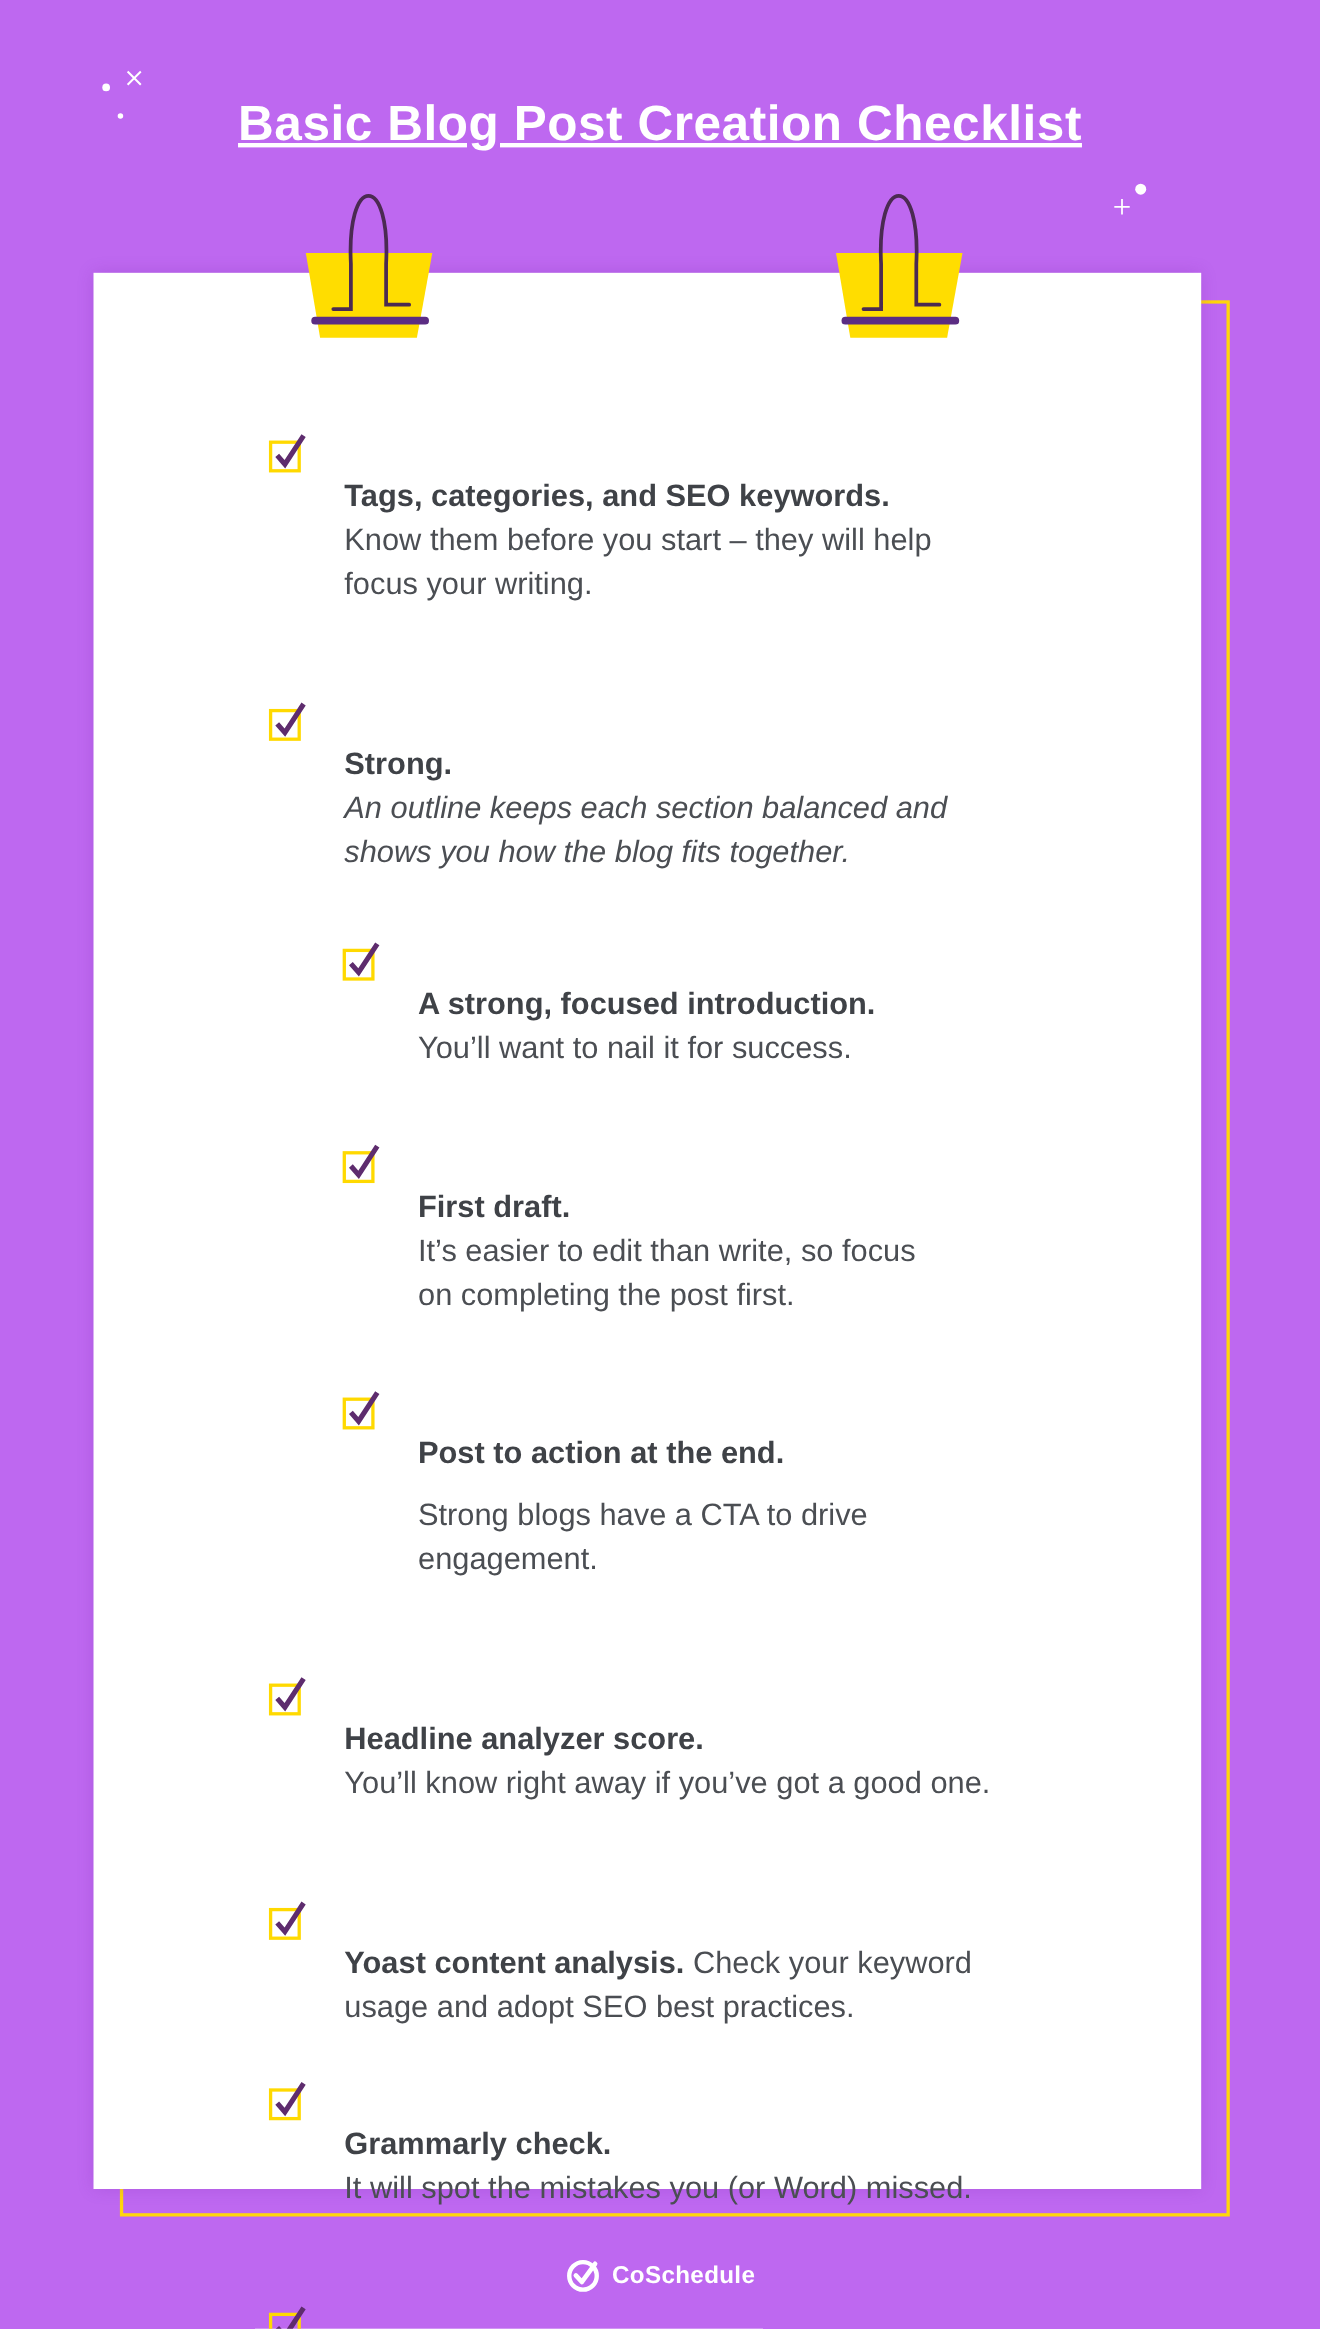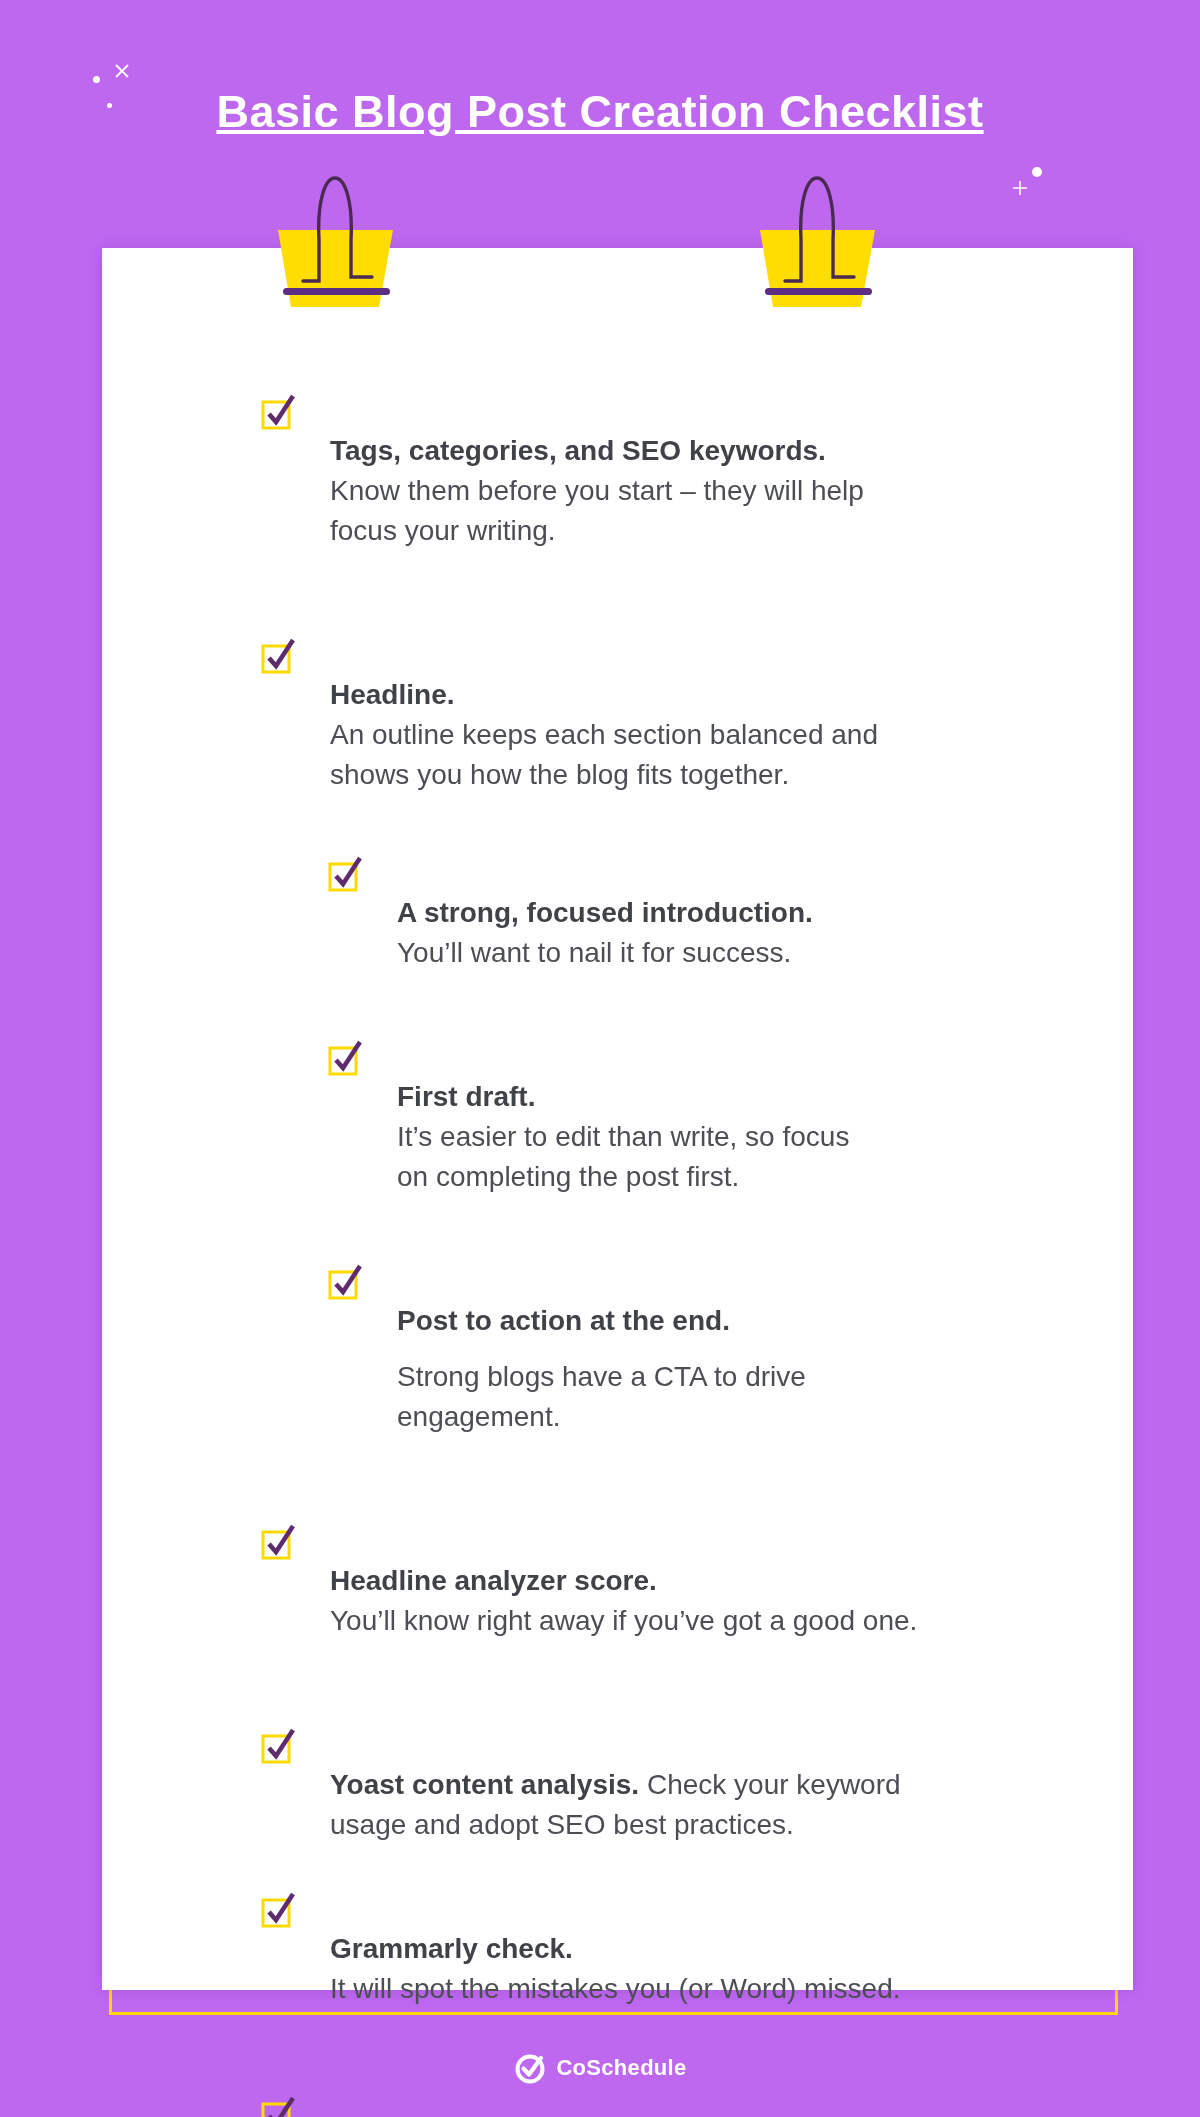--- a/index.html
+++ b/index.html
@@ -15,22 +15,22 @@
     letter-spacing:.5px;z-index:4;text-decoration:underline;
   }
   .dot{position:absolute;background:#ffffff;border-radius:50%;z-index:4;}
   .deco-svg{position:absolute;z-index:4;}
   
   .frame{
     position:absolute;left:109px;top:273px;width:1009px;height:1742px;
     border:3px solid #ffd60a;box-sizing:border-box;z-index:1;
   }
   .card{
-    position:absolute;left:102px;top:248px;width:1007px;height:1742px;
-    background:#ffffff;z-index:2;box-shadow:0 0 14px rgba(120,40,170,.25);padding-left:24px;
+    position:absolute;left:85px;top:248px;width:1007px;height:1742px;
+    background:#ffffff;z-index:2;box-shadow:0 0 14px rgba(120,40,170,.25);
   }
   .clip{position:absolute;top:173px;z-index:3;}
   .clip.left{left:265px;}
   .clip.right{left:747px;}
   
   .content{position:absolute;left:0;top:0;width:100%;box-sizing:border-box;
     padding:143px 50px 0 158px;}
   .item{display:flex;align-items:flex-start;margin-bottom:44px;}
   .sub-list{margin-top:18px;margin-left:67px;}
   .sub-list .item{margin-bottom:24px;}
@@ -77,21 +77,21 @@
     </div>
   </div>
         </div>
         <div style="margin-bottom: 44px;">
           <div class="item has-sub" style="margin-bottom: 0px;">
     <svg class="cb" width="40" height="40" viewBox="0 0 40 40">
       <rect x="3" y="11" width="26" height="26" fill="none" stroke="#ffd900" stroke-width="3"></rect>
       <path d="M9,23 L16,31 L33,5" fill="none" stroke="#5e2c6e" stroke-width="4.6"></path>
     </svg>
     <div class="txt">
-      <span class="ttl" style="display: block;">Headline.</span><span class="desc" style="display: block;">An outline keeps each section balanced and
+      <span class="ttl" style="display: block;">Strong.</span><span class="desc" style="display: block; font-style: italic;">An outline keeps each section balanced and
 shows you how the blog fits together.</span>
     </div>
   </div>
           <div class="sub-list">
             <div class="item">
     <svg class="cb" width="40" height="40" viewBox="0 0 40 40">
       <rect x="3" y="11" width="26" height="26" fill="none" stroke="#ffd900" stroke-width="3"></rect>
       <path d="M9,23 L16,31 L33,5" fill="none" stroke="#5e2c6e" stroke-width="4.6"></path>
     </svg>
     <div class="txt">

